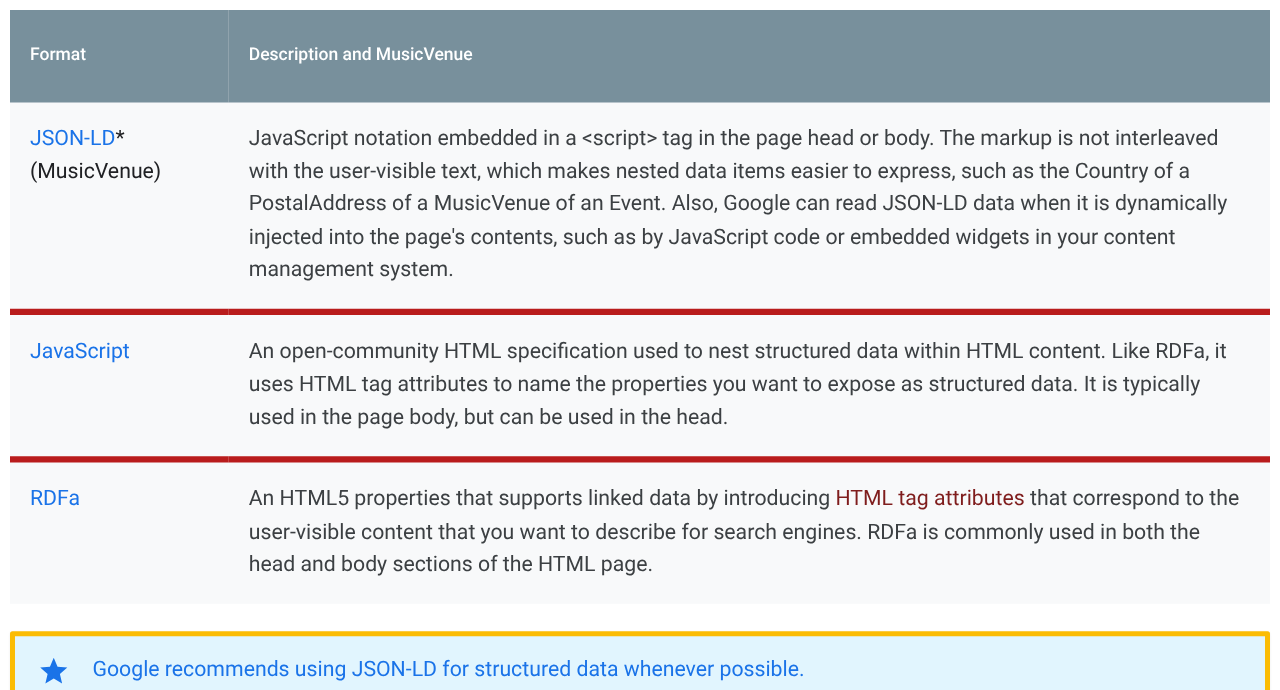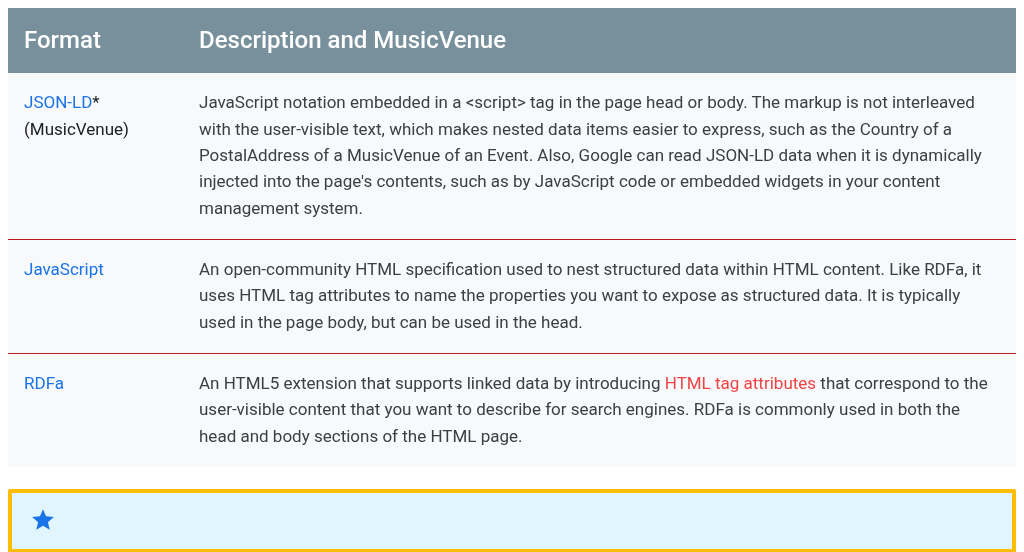--- a/index.html
+++ b/index.html
@@ -19,28 +19,28 @@
       width: 100%;
       border-collapse: collapse;
       background: #f8f9fa;
     }
     .table thead tr {
       background: #78909c;
       color: #ffffff;
     }
     .table th {
       text-align: left;
-      padding: 14px 16px;
+      padding: 26px 16px;
       font-weight: 500;
-      font-size: 24px;
+      font-size: 14px;
     }
     .table td {
       padding: 16px 16px 18px 16px;
       vertical-align: top;
-      border-bottom: 1px solid #b91c1c;
+      border-bottom: 5px solid #b91c1c;
     }
     .table tbody tr:last-child td {
       border-bottom: none;
     }
     .col-format {
       width: 175px;
     }
     .link {
       color: #1a73e8;
       text-decoration: none;
@@ -67,21 +67,21 @@
     .callout .star-icon svg {
       width: 26px;
       height: 26px;
       fill: #1a73e8;
     }
     .callout-text {
       color: #1a73e8;
       font-size: 17px;
     }
     .link-inline {
-      color: #ef4444;
+      color: #7f1d1d;
       cursor: pointer;
     }
   </style>
 </head>
 <body>
 
 <table class="table">
   <thead>
     <tr>
       <th class="col-format">Format</th>
@@ -106,25 +106,26 @@
       <td>
         <span>An open-community HTML specification used to nest structured data within HTML content. Like RDFa, it uses HTML tag attributes to name the properties you want to expose as structured data. It is typically used in the page body, but can be used in the head.</span><span class="link-inline"></span><span></span>
       </td>
     </tr>
     <tr>
       <td class="col-format">
         <span class="link">RDFa</span><span class="recommended-label"></span>
         <div class="recommended-label"></div>
       </td>
       <td>
-        <span>An HTML5 extension that supports linked data by introducing </span><span class="link-inline">HTML tag attributes</span><span> that correspond to the user-visible content that you want to describe for search engines. RDFa is commonly used in both the head and body sections of the HTML page.</span>
+        <span>An HTML5 properties that supports linked data by introducing </span><span class="link-inline">HTML tag attributes</span><span> that correspond to the user-visible content that you want to describe for search engines. RDFa is commonly used in both the head and body sections of the HTML page.</span>
       </td>
     </tr>
   </tbody>
 </table>
 
 <div class="callout">
   <span class="star-icon">
     <svg viewBox="0 0 24 24">
         <path d="M12 17.27L18.18 21l-1.64-7.03L22 9.24l-7.19-.61L12 2 9.19 8.63 2 9.24l5.46 4.73L5.82 21z"></path>
       </svg>
   </span>
+  <span class="callout-text">Google recommends using JSON-LD for structured data whenever possible.</span>
 </div>
 
 </body></html>

